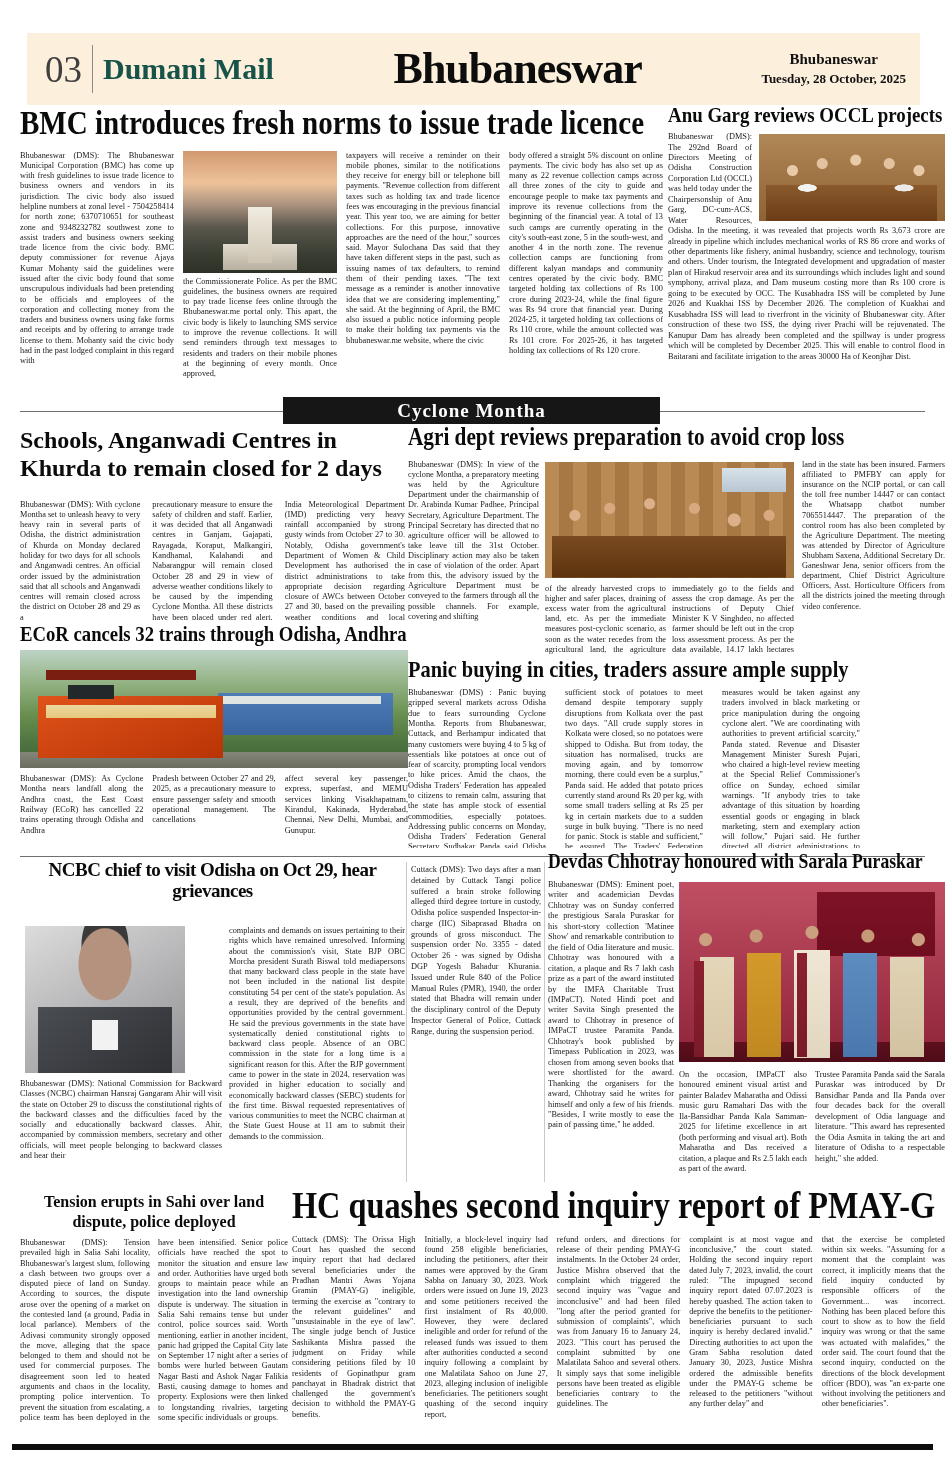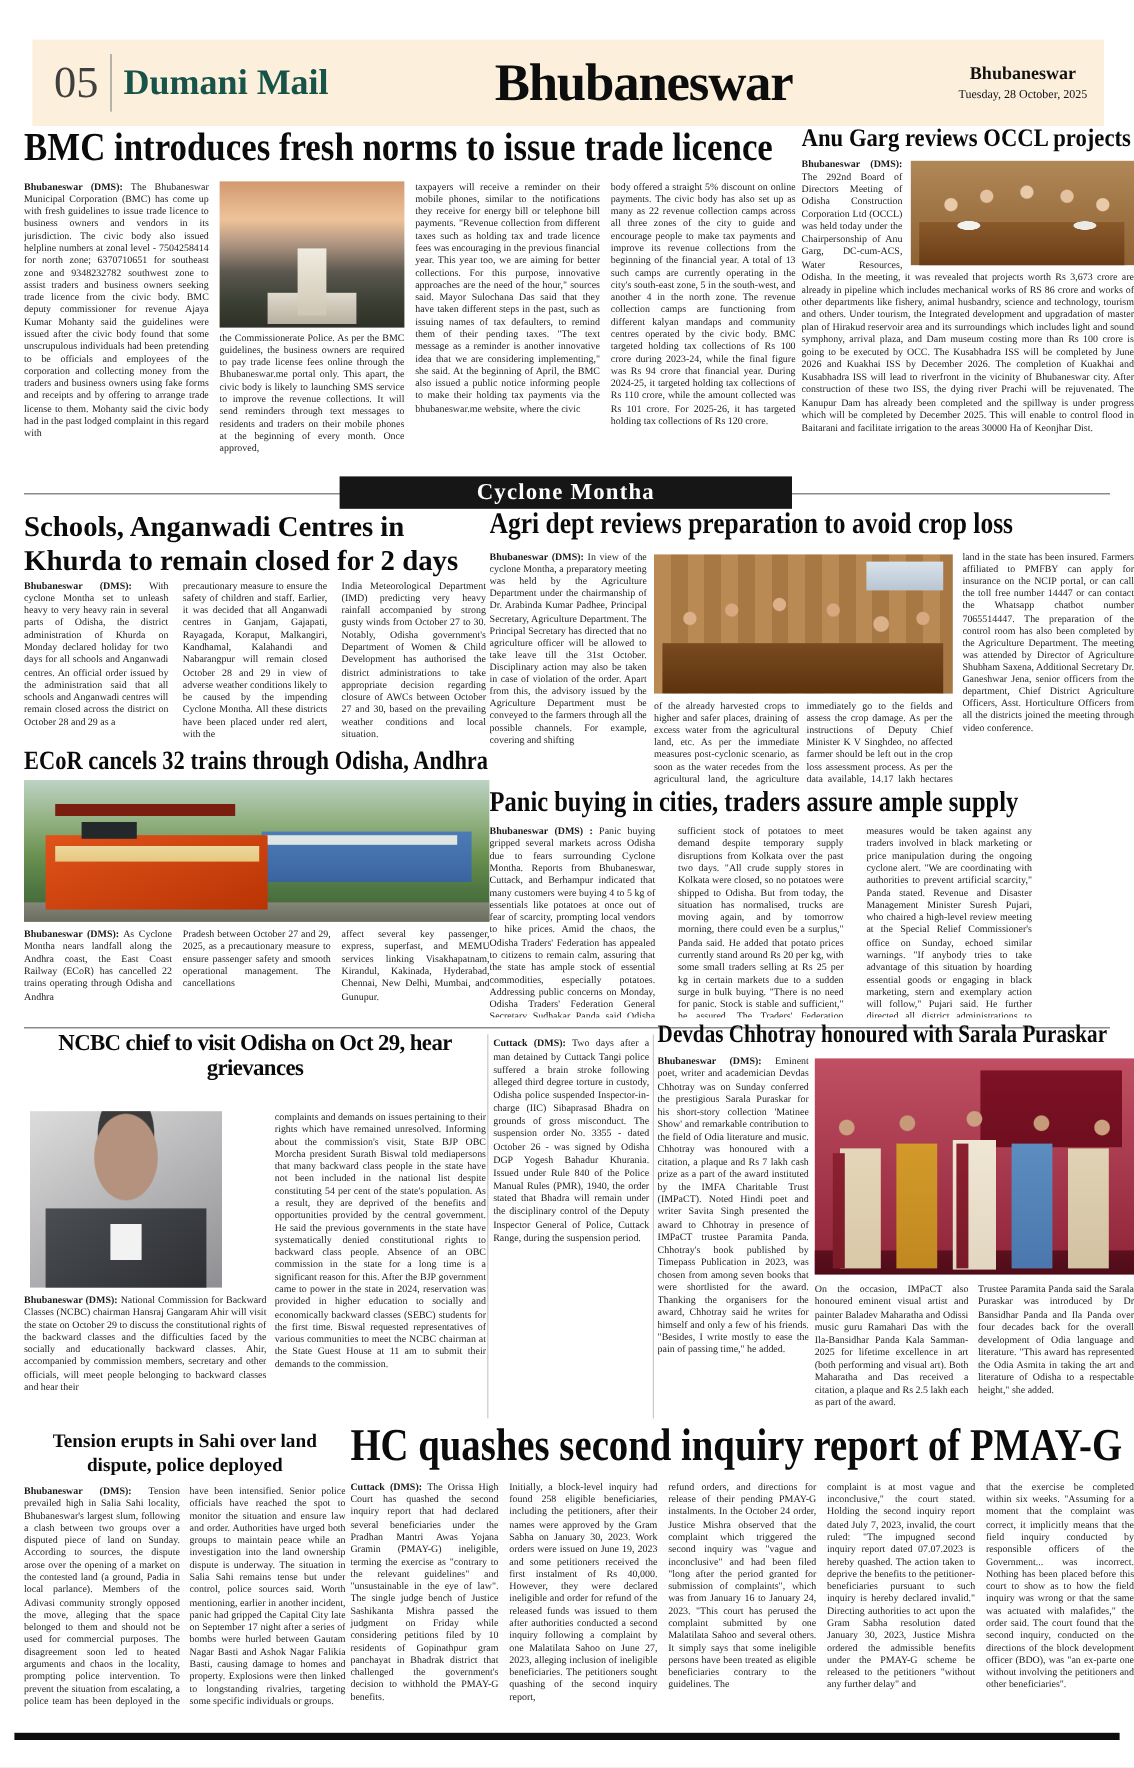--- a/index.html
+++ b/index.html
@@ -11,28 +11,28 @@
   .masthead{position:absolute;left:27px;top:33px;width:893px;height:72px;background:#fcefdc;
             display:flex;align-items:center}
   .mh-left{display:flex;align-items:center;gap:10px;padding-left:18px}
   .mh-pageno{font-size:37px;color:#3f3f3f;font-weight:400;line-height:1}
   .mh-div{width:1px;height:48px;background:#8a8a8a}
   .mh-brand{font-size:30px;font-weight:700;color:#175348;line-height:1}
   .mh-center{flex:1;text-align:center}
   .mh-title{font-size:44px;font-weight:700;color:#0d0d0d;line-height:1;letter-spacing:-1px}
   .mh-right{padding-right:14px;text-align:center}
   .mh-city{font-size:15px;font-weight:700;color:#111}
-  .mh-date{font-size:10px;font-weight:400;color:#111;margin-top:3px}
+  .mh-date{font-size:13px;font-weight:700;color:#111;margin-top:3px}
 
   
   .hl{font-weight:700;color:#0b0b0b;line-height:1.05}
   .cond{display:block;transform-origin:0 50%;white-space:nowrap;font-weight:700}
   .cols{display:flex;overflow:hidden}
   .c{flex:1;text-align:justify;font-size:8.3px;line-height:1.24;color:#191919}
-  .dl{font-weight:700}
+  .dl{font-weight:400}
   .art{position:absolute;overflow:hidden}
 
   
   .rule{position:absolute;height:1px;background:#6f6f6f}
   .vrule{position:absolute;width:1px;background:#c9c9c9}
   .bar-bottom{position:absolute;left:12px;top:1444px;width:921px;height:6px;background:#0d0d0d}
 
   
   .banner{position:absolute;left:283px;top:397px;width:377px;height:27px;background:#161616;
           color:#fff;font-weight:700;font-size:19px;text-align:center;line-height:27px;
@@ -61,21 +61,21 @@
       radial-gradient(circle at 70% 34%,#e2c2a0 0 5px,transparent 6px),
       radial-gradient(circle at 86% 42%,#e8c9a8 0 5px,transparent 6px),
       radial-gradient(ellipse at 26% 62%,#f2f2f0 0 9px,transparent 10px),
       radial-gradient(ellipse at 78% 62%,#eceae6 0 9px,transparent 10px),
       linear-gradient(#8a5a2c,#6a3c16) no-repeat 50% 100%/92% 42%,
       linear-gradient(#b08756,#8f6234)}
 
   
   .schools{left:20px;top:426px;width:385px;height:194px}
   .hl-schools{font-size:24px;text-align:left;line-height:1.18}
-  .schools .cols{gap:12px;margin-top:1px;height:132px}
+  .schools .cols{gap:12px;margin-top:17px;height:132px}
 
   
   .agri{left:408px;top:424px;width:537px;height:231px}
   .hl-agri .cond{font-size:25px;transform:scaleX(.85)}
   .agri .acol{position:absolute;text-align:justify;font-size:8.3px;line-height:1.22;overflow:hidden}
   .agri-c1{left:0;top:36px;width:131px;bottom:0}
   .agri-c2{left:137px;top:160px;width:121px;bottom:0}
   .agri-c3{left:264px;top:160px;width:122px;bottom:0}
   .agri-c4{left:394px;top:36px;width:143px;bottom:0}
   .agri-photo{position:absolute;left:137px;top:38px;width:249px;height:116px;
@@ -164,21 +164,21 @@
   .hl-hc .cond{font-size:38px;transform:scaleX(.85)}
   .hc .cols{gap:9px;margin-top:9px;height:198px}
 </style>
 </head>
 <body>
 
 <div class="page">
 
   <header class="masthead">
     <div class="mh-left">
-      <span class="mh-pageno">05</span>
+      <span class="mh-pageno">03</span>
       <span class="mh-div"></span>
       <span class="mh-brand">Dumani Mail</span>
     </div>
     <div class="mh-center">
       <span class="mh-title">Bhubaneswar</span>
     </div>
     <div class="mh-right">
       <div class="mh-city">Bhubaneswar</div>
       <div class="mh-date">Tuesday, 28 October, 2025</div>
     </div>

